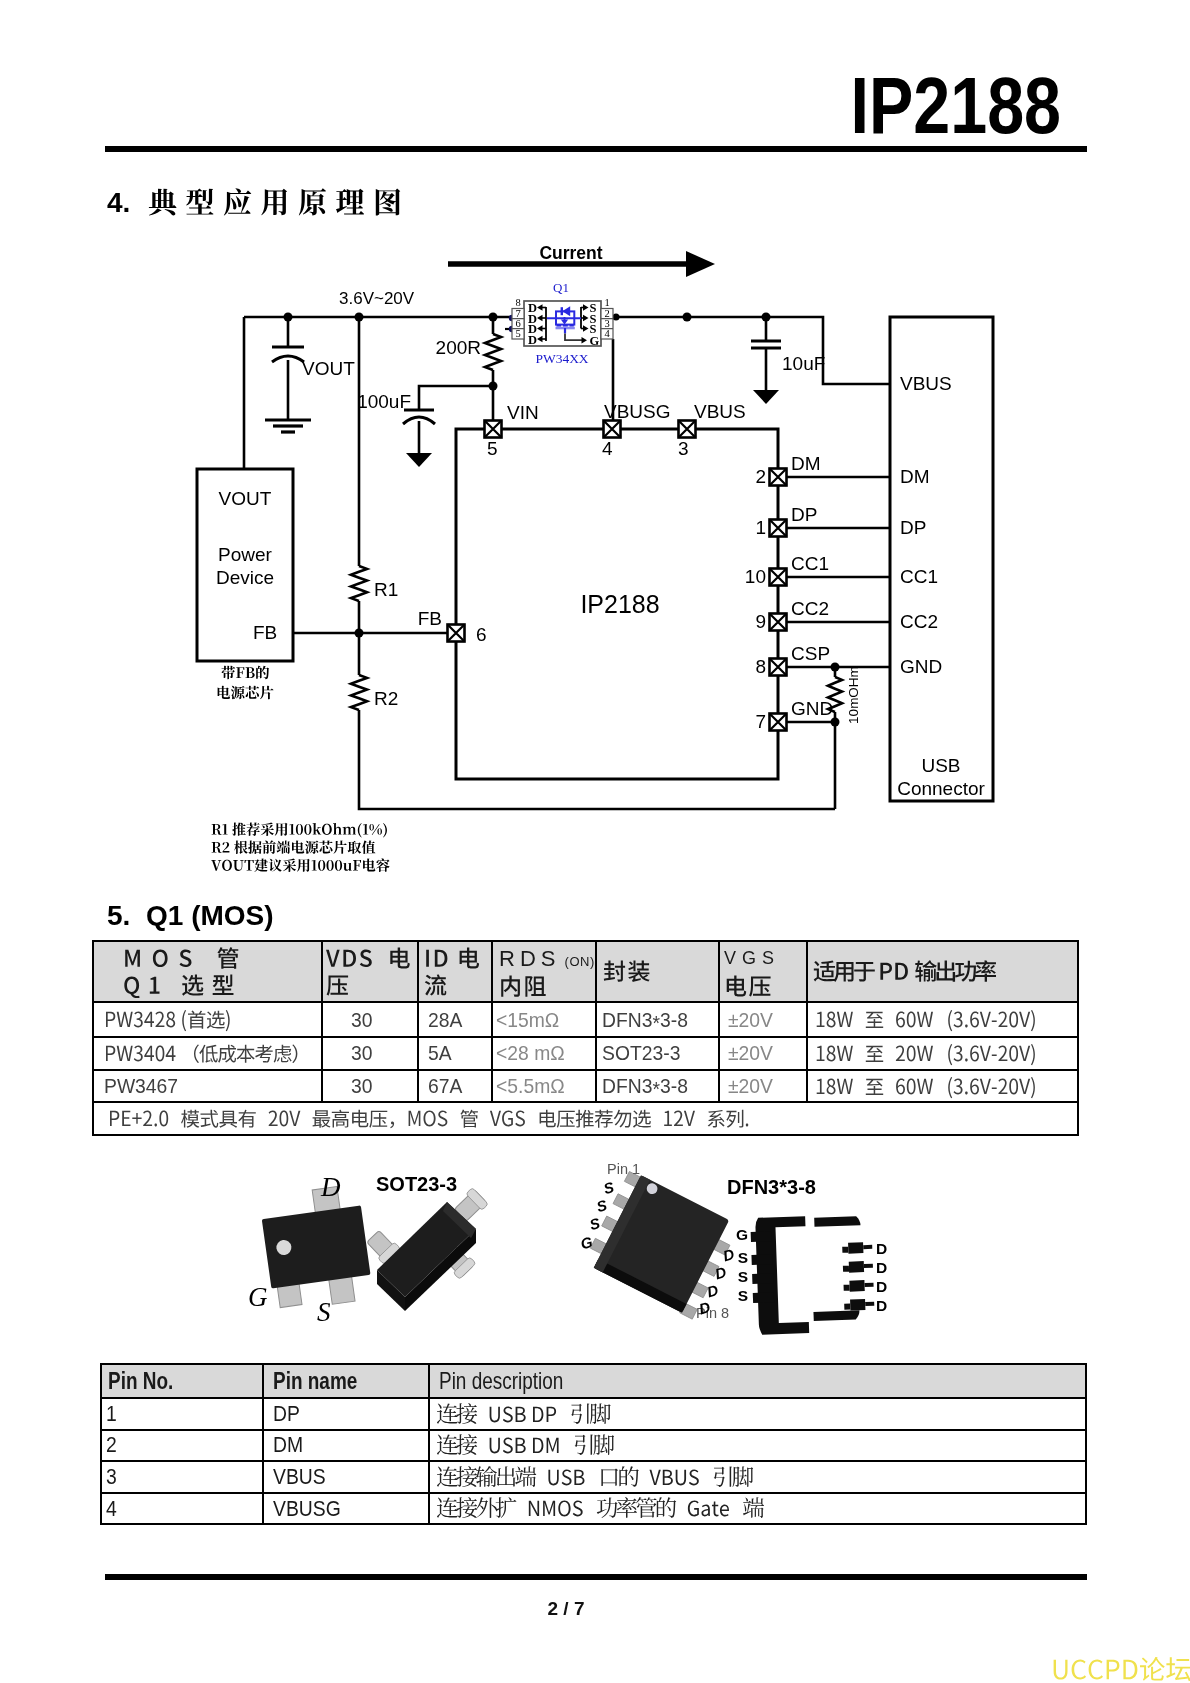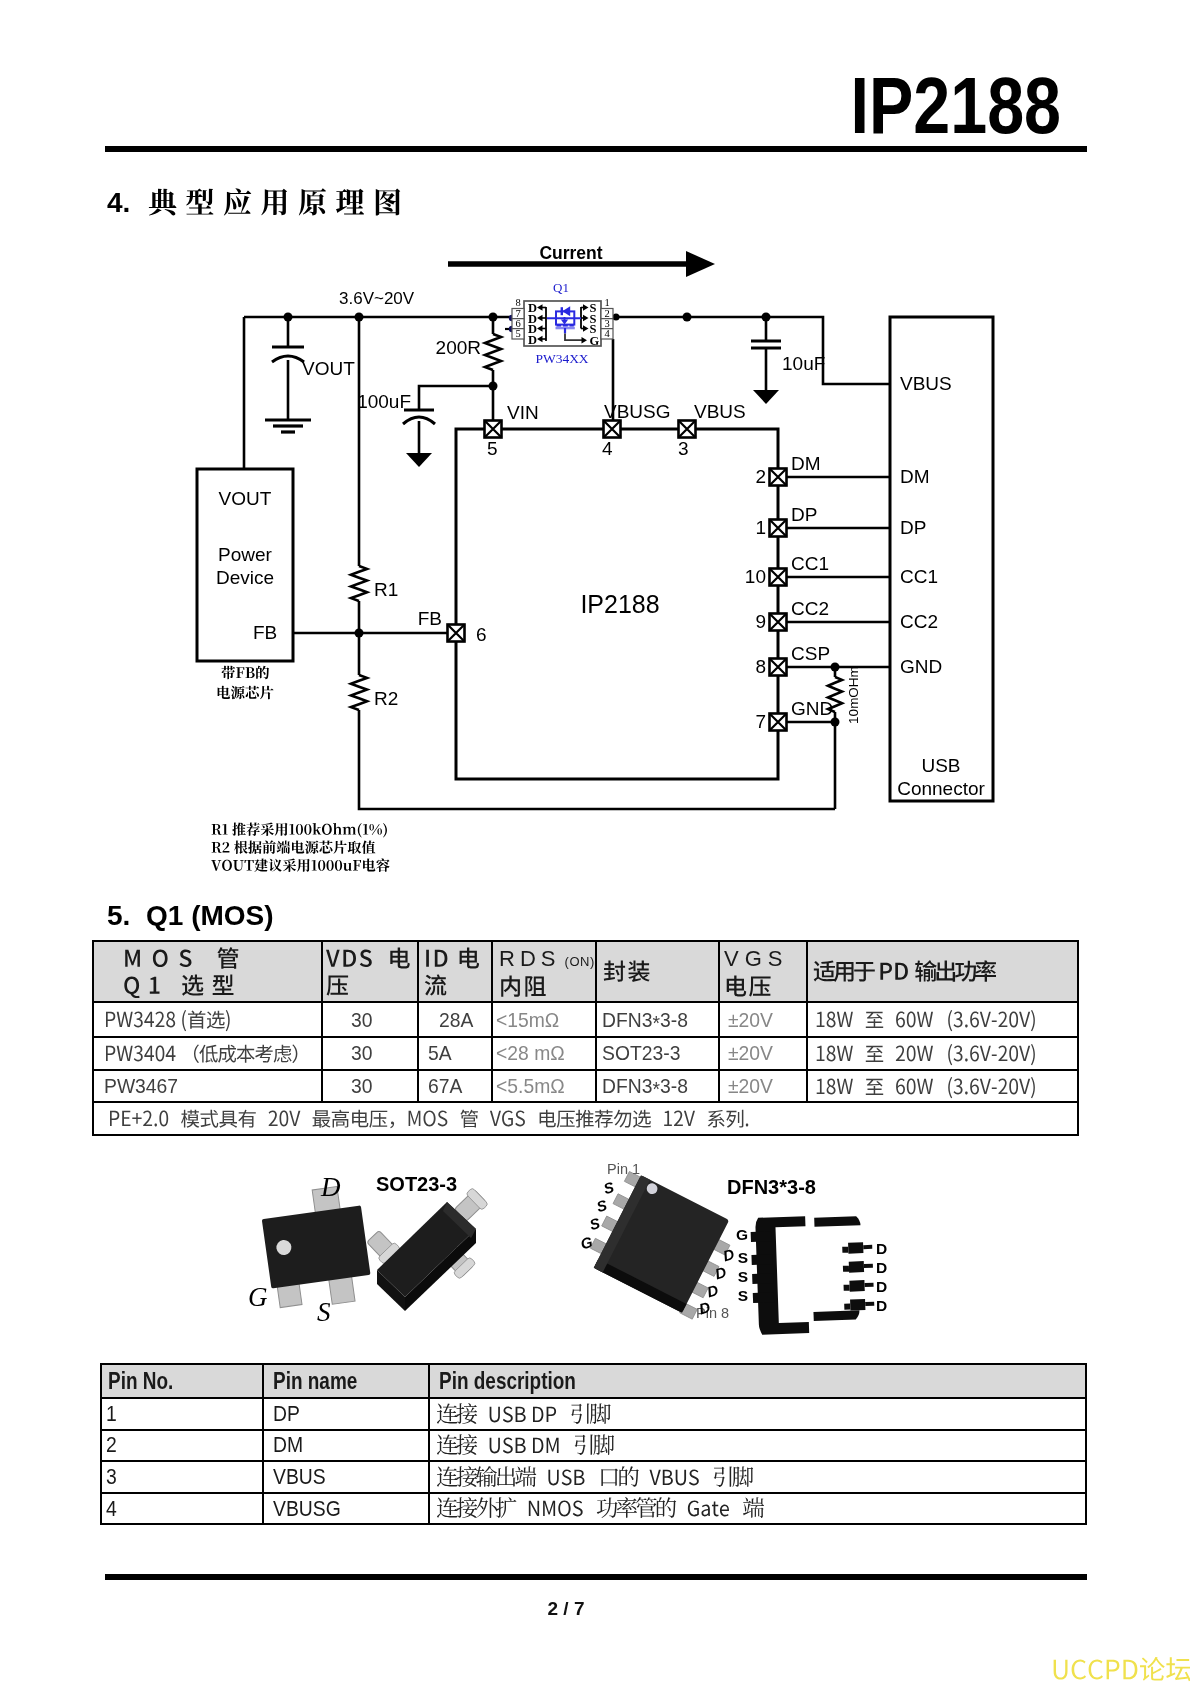--- a/index.html
+++ b/index.html
@@ -248,39 +248,39 @@
             <div><svg class="it" width="51.0" height="26.9" viewBox="0 -21.8 51.0 26.9">
                 <path d="M2.2 -15.5V2H4.3V-13.4H10.4C10.3 -10.4 9.4 -6.8 4.6 -4.3C5.2 -3.9 5.9 -3.1 6.2 -2.6C9.1 -4.3 10.7 -6.3 11.6 -8.4C13.5 -6.6 15.5 -4.4 16.6 -3L18.4 -4.4C17.1 -6.1 14.4 -8.6 12.3 -10.6C12.5 -11.5 12.6 -12.5 12.6 -13.4H18.7V-0.8C18.7 -0.3 18.6 -0.2 18.2 -0.2C17.7 -0.2 16.1 -0.2 14.6 -0.3C14.9 0.3 15.3 1.3 15.4 1.9C17.4 1.9 18.9 1.9 19.7 1.6C20.6 1.2 20.9 0.6 20.9 -0.7V-15.5H12.7V-19.4H10.4V-15.5Z M34.8 -18.2V-0.8H32.3V1.2H46.7V-0.8H44.9V-18.2ZM36.8 -0.8V-4.8H42.7V-0.8ZM36.8 -10.6H42.7V-6.8H36.8ZM36.8 -12.5V-16.2H42.7V-12.5ZM26.4 -18.5V1.9H28.4V-16.5H31.2C30.7 -15 30.1 -13.1 29.5 -11.5C31.1 -9.8 31.5 -8.2 31.5 -7C31.5 -6.3 31.4 -5.8 31.1 -5.5C30.8 -5.4 30.6 -5.3 30.3 -5.3C30 -5.3 29.5 -5.3 29 -5.4C29.3 -4.8 29.5 -4 29.5 -3.5C30.1 -3.4 30.7 -3.4 31.1 -3.5C31.7 -3.6 32.1 -3.7 32.5 -4C33.2 -4.5 33.4 -5.5 33.4 -6.8C33.4 -8.2 33.1 -9.9 31.4 -11.8C32.2 -13.5 33 -15.8 33.7 -17.7L32.3 -18.6L32 -18.5Z" fill="#1a1a1a"></path>
               </svg></div>
           </th>
           <th style="background:#d9d9d9;vertical-align:middle;height:61px;font-weight:normal;text-align:left;padding-left:6px">
             <div><svg class="it" width="51.0" height="26.9" viewBox="0 -21.8 51.0 26.9">
                 <path d="M12.5 -9.5C13.3 -7.8 14.2 -5.5 14.6 -4.2L16.6 -5C16.1 -6.3 15.1 -8.5 14.3 -10.2ZM17.8 -19.2V-14.1H11.9V-12.1H17.8V-0.7C17.8 -0.3 17.6 -0.2 17.2 -0.2C16.8 -0.2 15.6 -0.2 14.2 -0.2C14.5 0.3 14.9 1.3 15 1.9C16.9 1.9 18.1 1.8 18.9 1.5C19.6 1.1 19.9 0.5 19.9 -0.7V-12.1H22.1V-14.1H19.9V-19.2ZM5.4 -19.4V-16.6H1.7V-14.6H5.4V-11.8H1V-9.9H11.5V-11.8H7.5V-14.6H11V-16.6H7.5V-19.4ZM0.8 -1.1 1.1 1C4 0.6 8.1 -0.1 11.9 -0.7L11.8 -2.7L7.5 -2V-5H11.3V-6.9H7.5V-9.3H5.4V-6.9H1.5V-5H5.4V-1.7C3.6 -1.5 2 -1.3 0.8 -1.1Z M25.9 -17C26.9 -16.3 28.1 -15.2 28.7 -14.5L30 -15.9C29.4 -16.6 28.2 -17.6 27.1 -18.2ZM34.4 -8.6C34.6 -8.2 34.8 -7.7 35 -7.2H25.6V-5.5H33.1C31.1 -4.1 28.1 -3.1 25.2 -2.6C25.6 -2.1 26.2 -1.4 26.5 -1C27.7 -1.3 29.1 -1.7 30.3 -2.2V-1.2C30.3 -0.2 29.5 0.2 29 0.4C29.3 0.8 29.6 1.6 29.7 2.1C30.2 1.8 31.1 1.6 37.7 0.1C37.7 -0.3 37.7 -1.1 37.8 -1.6L32.4 -0.5V-3.1C33.7 -3.8 34.9 -4.6 35.9 -5.5C37.7 -1.7 40.8 0.8 45.5 1.8C45.7 1.2 46.3 0.4 46.7 0C44.6 -0.4 42.9 -1 41.4 -2C42.6 -2.6 44.1 -3.4 45.3 -4.2L43.7 -5.4C42.8 -4.6 41.3 -3.7 40 -3C39.2 -3.7 38.5 -4.6 37.9 -5.5H46.4V-7.2H37.5C37.2 -7.9 36.9 -8.6 36.5 -9.2ZM38.7 -19.4V-16.5H33.4V-14.6H38.7V-11.3H34.1V-9.4H45.7V-11.3H40.9V-14.6H46.1V-16.5H40.9V-19.4ZM25.3 -11.4 26 -9.6 30.5 -11.6V-8.5H32.5V-19.4H30.5V-13.6C28.5 -12.7 26.6 -11.9 25.3 -11.4Z" fill="#1a1a1a"></path>
               </svg></div>
           </th>
           <th style="background:#d9d9d9;vertical-align:middle;height:61px;font-weight:normal;text-align:left;padding-left:4px;color:#1a1a1a">
-            <div style="height:29px;line-height:29px;font-size:22px;letter-spacing:6px">VGS</div>
+            <div style="height:29px;line-height:29px;font-size:18px;letter-spacing:6px">VGS</div>
             <div><svg class="it" width="51.0" height="26.9" viewBox="0 -21.8 51.0 26.9">
                 <path d="M10.2 -9.1V-6.3H5V-9.1ZM12.5 -9.1H17.8V-6.3H12.5ZM10.2 -11.1H5V-14H10.2ZM12.5 -11.1V-14H17.8V-11.1ZM2.7 -16.1V-2.8H5V-4.2H10.2V-2.3C10.2 0.8 11 1.6 13.8 1.6C14.5 1.6 17.9 1.6 18.6 1.6C21.2 1.6 21.9 0.3 22.2 -3.2C21.6 -3.4 20.6 -3.8 20.1 -4.2C19.9 -1.3 19.7 -0.6 18.4 -0.6C17.7 -0.6 14.7 -0.6 14 -0.6C12.7 -0.6 12.5 -0.9 12.5 -2.2V-4.2H20V-16.1H12.5V-19.3H10.2V-16.1Z M40.2 -6.2C41.4 -5.1 42.8 -3.6 43.4 -2.5L45.1 -3.8C44.4 -4.8 43 -6.2 41.7 -7.2ZM27 -18.3V-10.9C27 -7.4 26.9 -2.6 25.1 0.8C25.6 1 26.5 1.6 26.9 2C28.8 -1.6 29.1 -7.1 29.1 -10.9V-16.2H46.6V-18.3ZM36.5 -15.2V-10.6H30.5V-8.5H36.5V-1.1H29V1H46.4V-1.1H38.7V-8.5H45.4V-10.6H38.7V-15.2Z" fill="#1a1a1a"></path>
               </svg></div>
           </th>
           <th style="background:#d9d9d9;vertical-align:middle;height:61px;font-weight:normal;text-align:left;padding-left:5px">
             <div><svg class="it" width="183.3" height="26.9" viewBox="0 -21.8 183.3 26.9">
                 <path d="M1.2 -17.5C2.5 -16.3 4 -14.7 4.6 -13.6L6.3 -15C5.6 -16.1 4.1 -17.6 2.9 -18.7ZM11 -7.7H18.3V-4.3H11ZM5.9 -11.2H0.8V-9.2H3.8V-2.5C2.8 -2 1.8 -1.2 0.7 -0.2L2.1 1.7C3.2 0.3 4.4 -1 5.2 -1C5.7 -1 6.5 -0.3 7.5 0.2C9.2 1.1 11.1 1.4 13.9 1.4C16.1 1.4 20 1.2 21.6 1.1C21.7 0.5 22 -0.5 22.2 -1C20 -0.8 16.5 -0.6 13.9 -0.6C11.5 -0.6 9.4 -0.7 7.9 -1.5C7 -2 6.4 -2.5 5.9 -2.7ZM8.9 -9.4V-2.6H20.5V-9.4H15.8V-12H22V-13.9H15.8V-16.6C17.6 -16.8 19.3 -17.1 20.6 -17.5L19.6 -19.3C16.8 -18.5 12.1 -18 8.1 -17.7C8.3 -17.2 8.6 -16.5 8.6 -16C10.2 -16.1 11.9 -16.2 13.6 -16.4V-13.9H7.1V-12H13.6V-9.4Z M23.4 -17.8V-9.5C23.4 -6.3 23.2 -2.2 20.6 0.6C21.1 0.9 22 1.6 22.3 2.1C24 0.2 24.9 -2.4 25.3 -5H30.6V1.7H32.8V-5H38.4V-0.8C38.4 -0.4 38.2 -0.3 37.8 -0.3C37.4 -0.2 35.8 -0.2 34.3 -0.3C34.6 0.3 35 1.2 35 1.8C37.2 1.8 38.6 1.8 39.4 1.4C40.2 1.1 40.5 0.5 40.5 -0.8V-17.8ZM25.6 -15.8H30.6V-12.5H25.6ZM38.4 -15.8V-12.5H32.8V-15.8ZM25.6 -10.5H30.6V-7H25.5C25.5 -7.9 25.6 -8.7 25.6 -9.5ZM38.4 -10.5V-7H32.8V-10.5Z M42.8 -17.8V-15.7H50.6V-10.3H41.2V-8.2H50.6V-1.1C50.6 -0.6 50.4 -0.4 49.9 -0.4C49.4 -0.4 47.6 -0.4 45.8 -0.5C46.1 0.2 46.5 1.2 46.7 1.8C49 1.8 50.6 1.8 51.5 1.4C52.5 1.1 52.9 0.4 52.9 -1V-8.2H61.8V-10.3H52.9V-15.7H60.2V-17.8Z M67.4 0H70.1V-6.4H72.6C76.3 -6.4 79 -8.1 79 -11.8C79 -15.6 76.3 -17 72.5 -17H67.4ZM70.1 -8.6V-14.8H72.3C75 -14.8 76.4 -14.1 76.4 -11.8C76.4 -9.6 75.1 -8.6 72.4 -8.6Z M82.3 0H86.8C91.9 0 94.9 -3 94.9 -8.5C94.9 -14.1 91.9 -17 86.7 -17H82.3ZM85 -2.2V-14.8H86.5C90.2 -14.8 92.1 -12.8 92.1 -8.5C92.1 -4.3 90.2 -2.2 86.5 -2.2Z M118.1 -10.3V-1.9H119.8V-10.3ZM121 -11.1V-0.4C121 -0.1 120.9 -0 120.7 -0C120.4 0 119.4 0 118.4 -0C118.6 0.5 118.9 1.2 118.9 1.7C120.3 1.7 121.3 1.7 121.9 1.4C122.6 1.1 122.7 0.6 122.7 -0.4V-11.1ZM102.9 -7.4C103.1 -7.6 103.8 -7.7 104.5 -7.7H106.2V-4.8C104.7 -4.5 103.3 -4.2 102.2 -4L102.7 -2L106.2 -2.8V1.9H108.1V-3.3L109.9 -3.8L109.7 -5.6L108.1 -5.2V-7.7H109.7V-9.7H108.1V-13H106.2V-9.7H104.6C105.1 -11.2 105.7 -12.9 106.1 -14.8H109.8V-16.7H106.5C106.7 -17.5 106.8 -18.3 106.9 -19.1L104.9 -19.4C104.8 -18.5 104.7 -17.6 104.6 -16.7H102.3V-14.8H104.2C103.9 -13 103.4 -11.6 103.3 -11C102.9 -10 102.6 -9.2 102.3 -9.1C102.5 -8.6 102.8 -7.7 102.9 -7.4ZM116.5 -19.5C114.9 -17.2 112 -15 109.2 -13.8C109.7 -13.3 110.3 -12.6 110.6 -12.1C111.1 -12.4 111.6 -12.7 112.1 -13V-12.1H121V-13.1C121.5 -12.8 122 -12.6 122.5 -12.3C122.8 -12.9 123.4 -13.5 123.9 -14C121.5 -14.9 119.5 -16.2 117.7 -18L118.2 -18.7ZM113.4 -13.8C114.6 -14.7 115.7 -15.6 116.6 -16.7C117.6 -15.5 118.7 -14.7 119.9 -13.8ZM115.3 -9.1V-7.5H112.5V-9.1ZM110.8 -10.8V1.8H112.5V-2.8H115.3V-0.2C115.3 0 115.2 0.1 115 0.1C114.8 0.1 114.2 0.1 113.5 0C113.8 0.6 114 1.3 114 1.8C115.1 1.8 115.8 1.8 116.3 1.5C116.9 1.2 117 0.7 117 -0.2V-10.8ZM112.5 -5.9H115.3V-4.4H112.5Z M123.5 -7.9V0.6H139.7V1.9H142.1V-7.9H139.7V-1.5H134V-9.2H141.2V-17.4H138.8V-11.4H134V-19.4H131.6V-11.4H126.9V-17.4H124.6V-9.2H131.6V-1.5H126V-7.9Z M142.1 -4.4 142.6 -2.2C145.1 -2.9 148.4 -3.8 151.5 -4.7L151.2 -6.8L147.8 -5.8V-14.7H150.9V-16.8H142.4V-14.7H145.6V-5.3C144.3 -4.9 143.1 -4.6 142.1 -4.4ZM154.8 -19C154.8 -17.4 154.8 -15.8 154.8 -14.3H151.2V-12.2H154.7C154.3 -6.8 153.2 -2.3 148.4 0.2C148.9 0.6 149.6 1.4 150 2C155.1 -1 156.5 -6.1 156.9 -12.2H160.8C160.5 -4.5 160.2 -1.4 159.6 -0.7C159.3 -0.4 159.1 -0.4 158.6 -0.4C158.1 -0.4 156.9 -0.4 155.6 -0.5C156 0.1 156.2 1 156.3 1.7C157.5 1.7 158.8 1.7 159.6 1.6C160.4 1.5 160.9 1.3 161.5 0.6C162.4 -0.5 162.7 -3.8 163 -13.3C163 -13.6 163 -14.3 163 -14.3H156.9C157 -15.8 157 -17.4 157 -19Z M180.3 -14.8C179.5 -13.9 178.1 -12.6 177.1 -11.9L178.7 -10.9C179.8 -11.6 181.1 -12.7 182.1 -13.7ZM162.5 -7.9 163.5 -6.2C165 -6.9 166.9 -7.9 168.6 -8.8L168.2 -10.4C166.1 -9.5 163.9 -8.5 162.5 -7.9ZM163.1 -13.5C164.3 -12.8 165.9 -11.6 166.6 -10.9L168.1 -12.2C167.3 -12.9 165.8 -14 164.6 -14.7ZM176.8 -9.2C178.4 -8.3 180.4 -6.9 181.3 -6L182.9 -7.3C181.9 -8.2 179.8 -9.5 178.3 -10.4ZM162.4 -4.7V-2.7H171.7V1.9H174V-2.7H183.2V-4.7H174V-6.4H171.7V-4.7ZM171.1 -19C171.4 -18.6 171.7 -18 172 -17.5H162.9V-15.5H171.1C170.5 -14.5 169.9 -13.7 169.6 -13.4C169.3 -13 168.9 -12.7 168.6 -12.7C168.8 -12.2 169.1 -11.3 169.2 -10.9C169.5 -11 170 -11.2 172.3 -11.3C171.3 -10.3 170.5 -9.6 170 -9.3C169.3 -8.6 168.7 -8.2 168.1 -8.1C168.3 -7.6 168.6 -6.7 168.7 -6.3C169.2 -6.6 170.1 -6.7 175.9 -7.2C176.1 -6.8 176.3 -6.4 176.4 -6L178.2 -6.7C177.7 -7.9 176.6 -9.5 175.6 -10.7L174 -10.1C174.3 -9.7 174.6 -9.3 175 -8.8L171.6 -8.5C173.6 -10.1 175.5 -12 177.2 -14L175.5 -15C175.1 -14.4 174.5 -13.7 174 -13.1L171.4 -13C172.1 -13.8 172.7 -14.6 173.3 -15.5H183V-17.5H174.6C174.2 -18.1 173.7 -18.9 173.2 -19.6Z" fill="#1a1a1a"></path>
               </svg></div>
           </th>
         </tr>
         <tr style="height:35px">
           <td style="vertical-align:middle;padding-left:10px"><svg class="it" width="129.5" height="30.5" viewBox="0 -23.1 129.5 30.5">
               <path d="M2 0H3.7V-6.1H6.1C9.2 -6.1 11.3 -7.6 11.3 -10.9C11.3 -14.2 9.2 -15.4 6 -15.4H2ZM3.7 -7.7V-13.8H5.8C8.2 -13.8 9.5 -13.1 9.5 -10.9C9.5 -8.7 8.3 -7.7 5.8 -7.7Z M15.7 0H17.9L20 -9.3C20.2 -10.5 20.5 -11.6 20.7 -12.8H20.7C21 -11.6 21.2 -10.5 21.4 -9.3L23.6 0H25.8L28.7 -15.4H27L25.4 -7C25.2 -5.4 24.9 -3.7 24.7 -2H24.6C24.2 -3.7 23.9 -5.4 23.6 -7L21.6 -15.4H19.9L18 -7C17.6 -5.4 17.3 -3.7 17 -2H16.9C16.6 -3.7 16.3 -5.4 16.1 -7L14.6 -15.4H12.7Z M34.3 0.3C36.8 0.3 38.8 -1.4 38.8 -4.1C38.8 -6.2 37.5 -7.6 35.8 -8V-8.1C37.3 -8.7 38.4 -10 38.4 -11.8C38.4 -14.3 36.6 -15.7 34.2 -15.7C32.6 -15.7 31.3 -14.9 30.3 -13.8L31.2 -12.6C32 -13.5 33 -14.1 34.2 -14.1C35.6 -14.1 36.6 -13.1 36.6 -11.7C36.6 -10 35.6 -8.7 32.6 -8.7V-7.3C35.9 -7.3 37 -6 37 -4.2C37 -2.4 35.9 -1.3 34.2 -1.3C32.6 -1.3 31.5 -2.2 30.7 -3.1L29.8 -1.8C30.7 -0.7 32.1 0.3 34.3 0.3Z M46.5 0H48.1V-4.2H50V-5.8H48.1V-15.4H46.2L40.3 -5.5V-4.2H46.5ZM46.5 -5.8H42.1L45.4 -11C45.8 -11.8 46.2 -12.6 46.5 -13.3H46.6C46.5 -12.5 46.5 -11.3 46.5 -10.5Z M51.5 0H60.4V-1.7H56.5C55.8 -1.7 54.9 -1.6 54.2 -1.5C57.5 -4.9 59.7 -8.1 59.7 -11.2C59.7 -13.9 58.1 -15.7 55.6 -15.7C53.8 -15.7 52.6 -14.8 51.4 -13.4L52.4 -12.3C53.2 -13.4 54.2 -14.1 55.4 -14.1C57.1 -14.1 58 -12.8 58 -11.1C58 -8.4 55.9 -5.4 51.5 -1.1Z M66.8 0.3C69.4 0.3 71.2 -1.5 71.2 -3.7C71.2 -5.8 70.1 -7 68.8 -7.7V-7.9C69.6 -8.6 70.7 -10 70.7 -11.6C70.7 -13.9 69.2 -15.6 66.8 -15.6C64.6 -15.6 62.9 -14 62.9 -11.7C62.9 -10.1 63.8 -8.9 64.8 -8.2V-8.1C63.5 -7.3 62.2 -5.9 62.2 -3.8C62.2 -1.4 64.1 0.3 66.8 0.3ZM67.7 -8.4C66.1 -9.1 64.5 -9.9 64.5 -11.7C64.5 -13.2 65.5 -14.2 66.8 -14.2C68.3 -14.2 69.2 -13 69.2 -11.5C69.2 -10.3 68.7 -9.3 67.7 -8.4ZM66.8 -1.2C65.1 -1.2 63.8 -2.4 63.8 -4C63.8 -5.5 64.6 -6.7 65.8 -7.5C67.8 -6.6 69.5 -5.8 69.5 -3.8C69.5 -2.2 68.4 -1.2 66.8 -1.2Z M81 4.1 82.1 3.6C80.4 0.6 79.7 -3 79.7 -6.5C79.7 -10.1 80.4 -13.6 82.1 -16.6L81 -17.2C79.3 -14 78.2 -10.6 78.2 -6.5C78.2 -2.4 79.3 1 81 4.1Z M87.7 -6.1H97.7V-4.1H87.7ZM87.7 -7.3V-9.2H97.7V-7.3ZM87.7 -2.9H97.7V-0.9H87.7ZM87.4 -15.9C88 -15.2 88.7 -14.4 89 -13.7H84V-12.3H91.8C91.7 -11.7 91.6 -11.1 91.4 -10.5H86.2V1.6H87.7V0.4H97.7V1.6H99.2V-10.5H92.9L93.6 -12.3H101.4V-13.7H96.5C97.1 -14.4 97.7 -15.2 98.2 -16L96.6 -16.4C96.2 -15.6 95.5 -14.5 94.9 -13.7H89.7L90.5 -14.1C90.2 -14.8 89.4 -15.8 88.7 -16.5Z M103.1 -14.9C104.3 -14 105.6 -12.6 106.2 -11.6L107.4 -12.6C106.7 -13.5 105.4 -14.8 104.2 -15.7ZM110.6 -15.8C110.2 -14.1 109.4 -12.3 108.3 -11.2C108.6 -11 109.3 -10.6 109.5 -10.4C110 -11 110.4 -11.6 110.8 -12.4H113.7V-9.6H108.2V-8.2H111.7C111.4 -5.7 110.6 -3.8 107.7 -2.8C108 -2.5 108.4 -2 108.6 -1.6C111.8 -2.9 112.8 -5.1 113.2 -8.2H115.2V-3.7C115.2 -2.2 115.5 -1.8 117 -1.8C117.3 -1.8 118.6 -1.8 118.9 -1.8C120.1 -1.8 120.5 -2.4 120.6 -4.9C120.2 -5 119.6 -5.2 119.4 -5.5C119.3 -3.5 119.2 -3.2 118.7 -3.2C118.5 -3.2 117.4 -3.2 117.2 -3.2C116.7 -3.2 116.6 -3.2 116.6 -3.7V-8.2H120.5V-9.6H115.2V-12.4H119.7V-13.7H115.2V-16.3H113.7V-13.7H111.4C111.7 -14.3 111.9 -14.9 112 -15.5ZM106.8 -8.9H103V-7.5H105.4V-1.6C104.6 -1.2 103.7 -0.5 102.8 0.3L103.8 1.6C104.9 0.4 106 -0.7 106.7 -0.7C107.1 -0.7 107.7 -0.1 108.5 0.4C109.8 1.1 111.4 1.3 113.6 1.3C115.6 1.3 118.8 1.2 120.4 1.1C120.4 0.7 120.6 -0 120.8 -0.4C118.8 -0.2 115.9 -0.1 113.7 -0.1C111.6 -0.1 110 -0.2 108.7 -0.9C107.8 -1.4 107.4 -1.9 106.8 -1.9Z M122.9 4.1C124.6 1 125.7 -2.4 125.7 -6.5C125.7 -10.6 124.6 -14 122.9 -17.2L121.8 -16.6C123.4 -13.6 124.2 -10.1 124.2 -6.5C124.2 -3 123.4 0.6 121.8 3.6Z" fill="#3f3f3f"></path>
             </svg></td>
           <td style="vertical-align:middle;padding-left:28px">
             <div style="font-size:21px;color:#3f3f3f;transform:scaleX(0.92);transform-origin:left;white-space:nowrap">30</div>
           </td>
-          <td style="vertical-align:middle;padding-left:20px">
+          <td style="vertical-align:middle;padding-left:9px">
             <div style="font-size:21px;color:#3f3f3f;transform:scaleX(0.92);transform-origin:left;white-space:nowrap">28A</div>
           </td>
           <td style="vertical-align:middle;padding-left:3px">
             <div style="font-size:21px;color:#878787;transform:scaleX(0.92);transform-origin:left;white-space:nowrap">&lt;15mΩ</div>
           </td>
           <td style="vertical-align:middle;padding-left:5px">
             <div style="font-size:21px;color:#3f3f3f;transform:scaleX(0.92);transform-origin:left;white-space:nowrap">DFN3<span style="position:relative;top:3px">*</span>3-8</div>
           </td>
           <td style="vertical-align:middle;padding-left:8px">
             <div style="font-size:21px;color:#878787;transform:scaleX(0.92);transform-origin:left;white-space:nowrap">±20V</div>
@@ -349,21 +349,21 @@
         <col style="width:657px">
       </colgroup>
       <tbody>
         <tr style="height:34px">
           <th style="background:#d9d9d9;text-align:left;vertical-align:middle;font-size:24px;font-weight:bold;padding-left:6px">
             <div style="transform:scaleX(0.79);transform-origin:left;white-space:nowrap">Pin No.</div>
           </th>
           <th style="background:#d9d9d9;text-align:left;vertical-align:middle;font-size:24px;font-weight:bold;padding-left:9px">
             <div style="transform:scaleX(0.79);transform-origin:left;white-space:nowrap">Pin name</div>
           </th>
-          <th style="background:#d9d9d9;text-align:left;vertical-align:middle;font-size:24px;font-weight:bold;padding-left:9px">
+          <th style="background:#d9d9d9;text-align:left;vertical-align:middle;font-size:24px;font-weight:normal;padding-left:9px">
             <div style="transform:scaleX(0.79);transform-origin:left;white-space:nowrap">Pin description</div>
           </th>
         </tr>
         <tr style="height:31.6px">
           <td style="vertical-align:middle;padding-left:4px">
             <div style="font-size:22px;transform:scaleX(0.88);transform-origin:left">1</div>
           </td>
           <td style="vertical-align:middle;padding-left:9px">
             <div style="font-size:22px;transform:scaleX(0.88);transform-origin:left">DP</div>
           </td>

